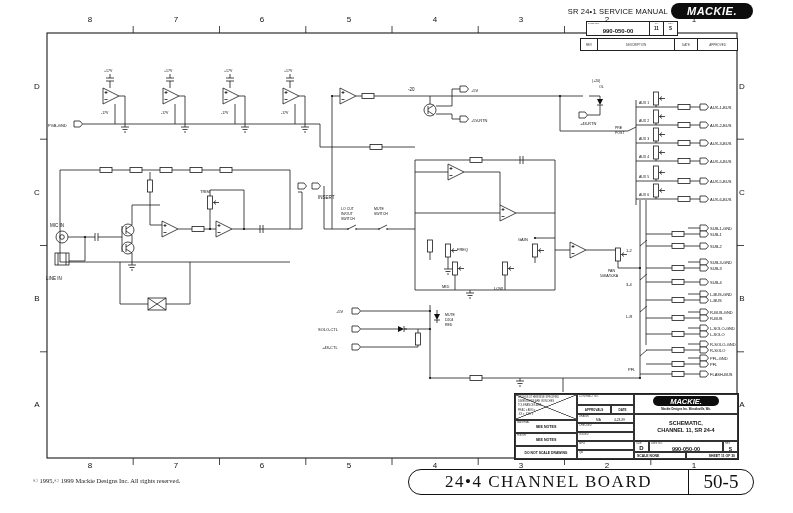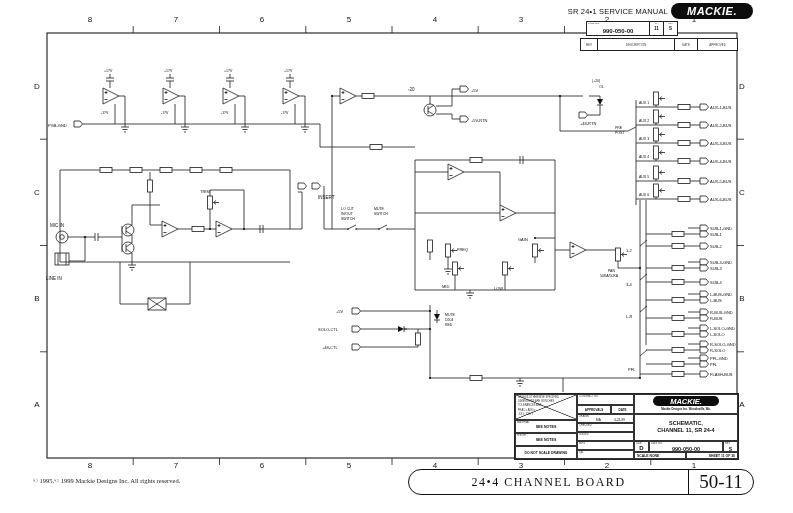--- a/index.html
+++ b/index.html
@@ -31,21 +31,21 @@
     linear-gradient(to top right, transparent 48.5%, #555 49.5%, #555 50.5%, transparent 51.5%);}
   .tinyline{font-size:2.6px;color:#333;line-height:3.2px;padding:1px 1px 0 2px;}
   .lblx{position:absolute;left:1px;top:0;font-size:2.6px;color:#333;}
   .ctrv{width:100%;text-align:center;font-size:3.6px;margin-top:4px;font-weight:bold;}
   .tb-logo{width:66px;height:10px;background:#0d0d0d;border-radius:5px;color:#fff;font-weight:bold;font-style:italic;
            font-size:7.5px;display:flex;align-items:center;justify-content:center;margin:1px auto 0 auto;}
   .company{text-align:center;font-size:2.8px;font-weight:bold;margin-top:1px;}
   .schem-title{text-align:center;font-weight:bold;font-size:5.5px;line-height:7px;margin-top:5px;}
   .pill{position:absolute;left:408px;top:469px;width:344px;height:24px;border:1.6px solid #111;border-radius:13px;
         display:flex;align-items:stretch;background:#fff;font-family:"Liberation Serif",serif;}
-  .pill .bt{flex:1;display:flex;align-items:center;justify-content:center;font-size:12px;letter-spacing:1.5px;}
+  .pill .bt{flex:1;display:flex;align-items:center;justify-content:center;font-size:17px;letter-spacing:1.5px;}
   .pill .pg{width:64px;border-left:1px solid #111;display:flex;align-items:center;justify-content:center;
             font-size:19px;}
   .copyright{position:absolute;left:33px;top:477px;font-size:6.5px;font-family:"Liberation Serif",serif;color:#222;}
 </style>
 </head>
 <body>
 
 <div class="page">
 
 <svg width="793" height="513" viewBox="0 0 793 513">
@@ -479,17 +479,17 @@
     <span class="lblx">REV</span>
     <div style="text-align:center;font-size:5px;font-weight:bold;margin-top:3.5px;">S</div>
   </div>
   <div class="cell" style="left:119px;top:58px;width:52px;height:7px;display:flex;align-items:center;padding-left:2px;font-size:3.4px;font-weight:bold;">SCALE NONE</div>
   <div class="cell" style="left:171px;top:58px;width:52px;height:7px;display:flex;align-items:center;justify-content:flex-end;padding-right:2px;font-size:3.4px;font-weight:bold;">SHEET 11 OF 30</div>
 </div>
 
 
 <div class="pill">
   <div class="bt">24•4 CHANNEL BOARD</div>
-  <div class="pg">50-11</div>
+  <div class="pg">50-5</div>
 </div>
 <div class="copyright">© 1995,© 1999 Mackie Designs Inc. All rights reserved.</div>
 
 </div>
 
 </body></html>

